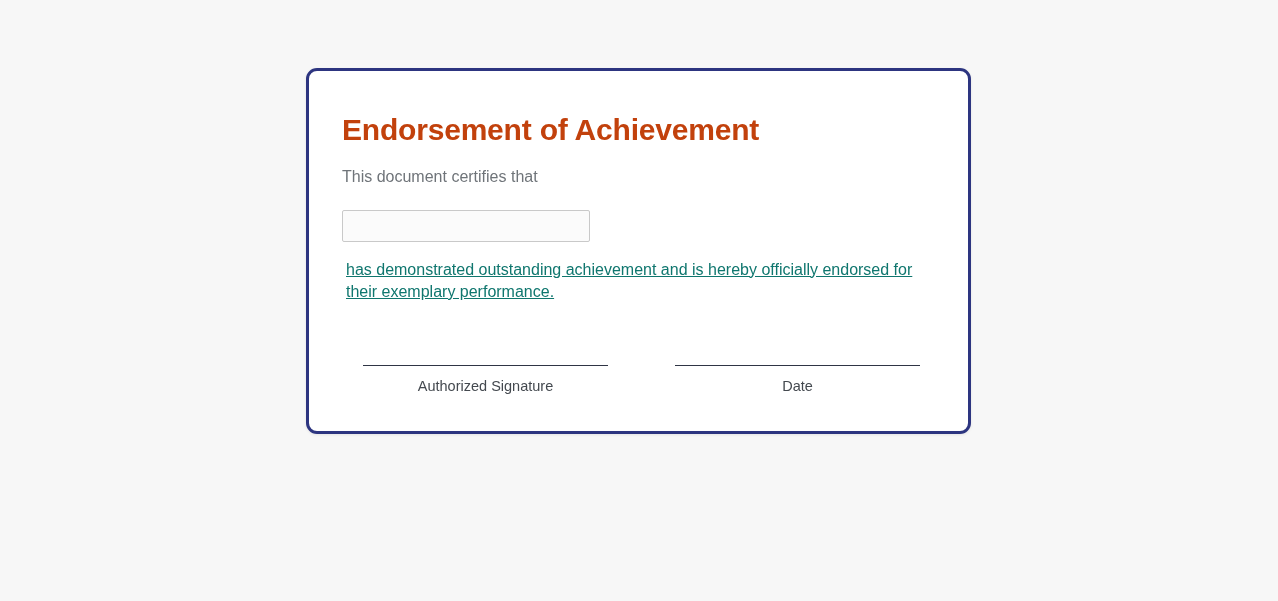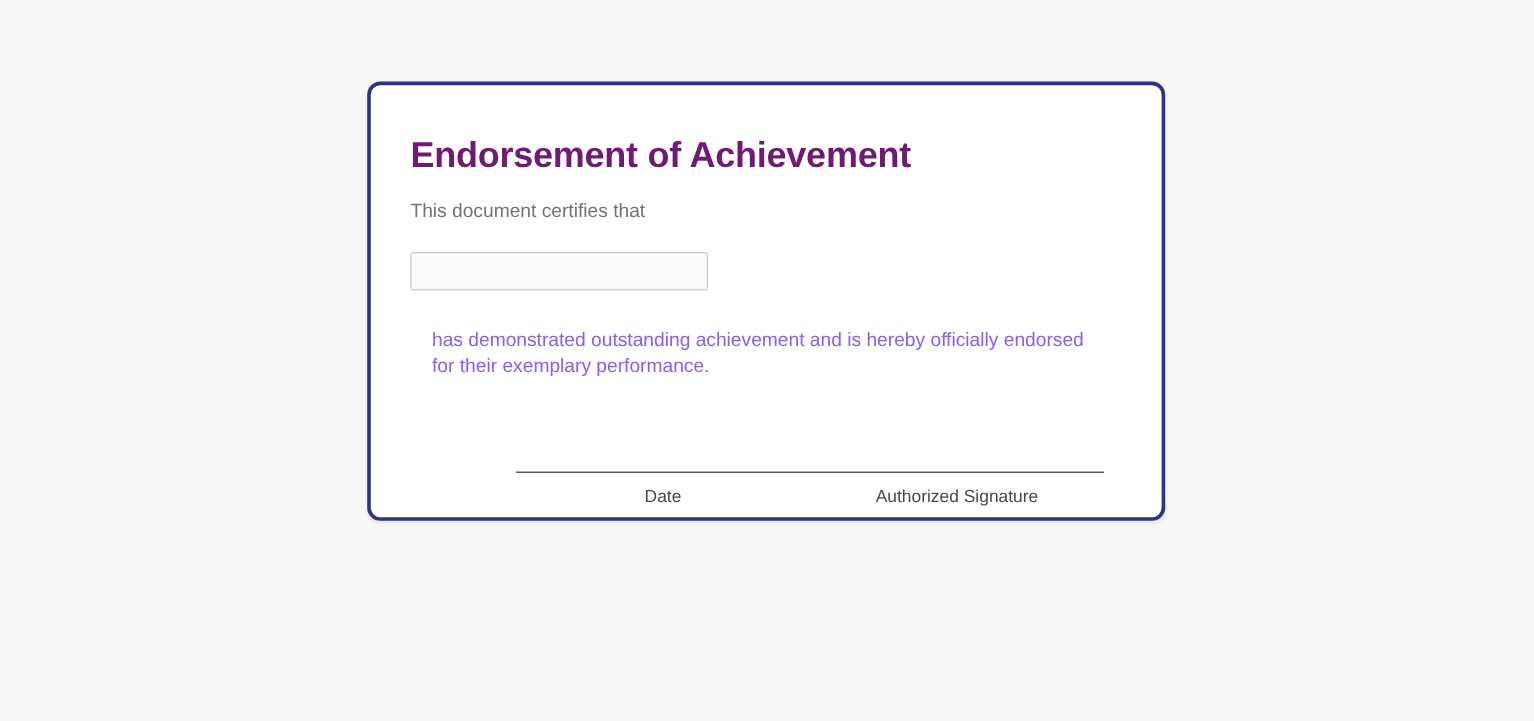--- a/index.html
+++ b/index.html
@@ -31,21 +31,21 @@
 
   .card-inner {
     padding: 32px 32px 0 33px;
   }
 
   #certificate-title {
     margin: 0;
     padding-top: 10px;
     font-size: 30px;
     font-weight: bold;
-    color: #701a75;
+    color: #c2410c;
     letter-spacing: -0.2px;
     line-height: 1.1;
   }
 
   #certificate-subtitle {
     margin: 0;
     padding-top: 21px;
     font-size: 16px;
     color: #6f7479;
     line-height: 1.3;
@@ -62,26 +62,27 @@
     border-radius: 2px;
     font-family: "Liberation Sans", sans-serif;
     font-size: 14px;
     color: #333a42;
     padding: 0 7px;
     outline: none;
   }
   #recipient-name-input::placeholder { color: #b0b0b0; }
 
   #certificate-body {
-    margin: 18px;
+    margin: 4px;
     padding-top: 13px;
     font-size: 16px;
-    color: #8b5cf6;
+    color: #0f766e;
     line-height: 1.38;
     max-width: 600px;
+    text-decoration: underline;
   }
 
   #signature-row {
     display: flex;
     padding-top: 58px;
     padding-left: 21px;
   }
 
   .signature-block {
     width: 245px;
@@ -114,26 +115,26 @@
     <h1 id="certificate-title">Endorsement of Achievement</h1>
 
     <p id="certificate-subtitle">This document certifies that</p>
 
     <input id="recipient-name-input" type="text" value="" placeholder="" style="">
 
     <p id="certificate-body">has demonstrated outstanding achievement and is hereby officially endorsed for their exemplary performance.</p>
 
     <div id="signature-row">
 
+      <div class="signature-block">
+        <div class="signature-line"></div>
+        <span class="signature-label">Authorized Signature</span>
+      </div>
+
       <div class="signature-block date-block">
         <div class="signature-line"></div>
         <span class="signature-label">Date</span>
-      </div>
-
-      <div class="signature-block">
-        <div class="signature-line"></div>
-        <span class="signature-label">Authorized Signature</span>
       </div>
 
     </div>
 
   </div>
 </div>
 
 </body></html>

